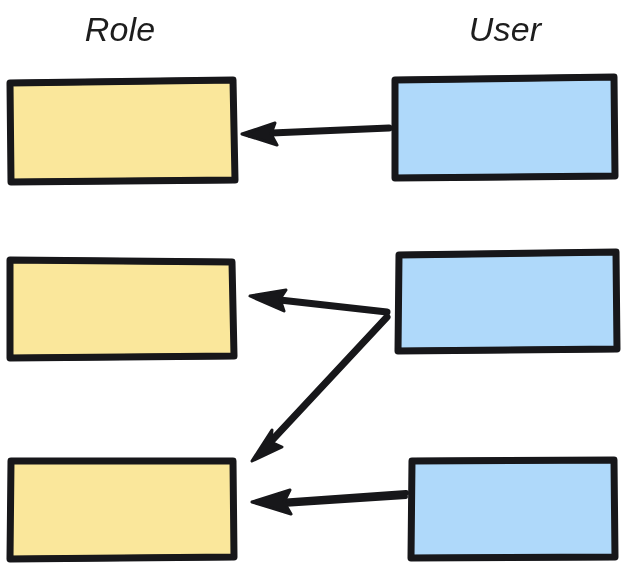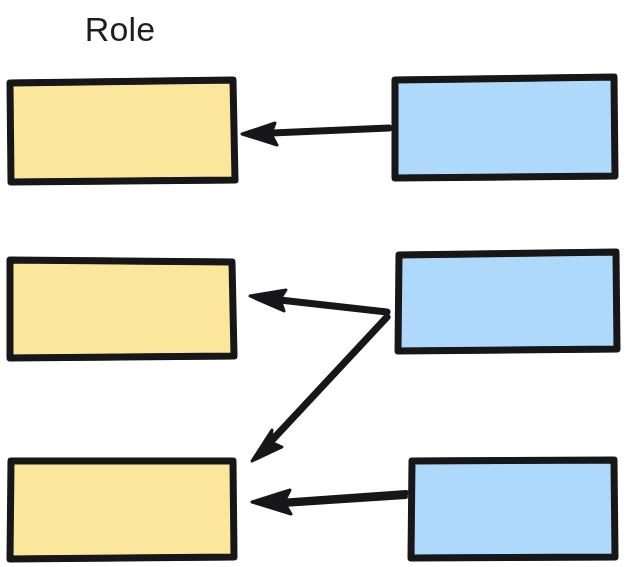--- a/index.html
+++ b/index.html
@@ -14,20 +14,21 @@
     overflow: hidden;
     font-family: "Liberation Sans", sans-serif;
     color: #1a1a1a;
   }
   #diagram-canvas {
     position: absolute;
     left: 0;
     top: 0;
     width: 639px;
     height: 538px;
+    font-style: italic;
   }
   .col-header {
     position: absolute;
     font-size: 34px;
     font-weight: 400;
     color: #1d1d1d;
     text-align: center;
     letter-spacing: 0.2px;
     white-space: nowrap;
   }
@@ -73,20 +74,21 @@
     pointer-events: none;
   }
 </style>
 </head>
 <body>
 
 <div id="diagram-canvas">
 
   <div class="col-header" id="header-role">Role</div>
 
+  <div class="col-header" id="header-user">User</div>
 
   <div class="node" id="node-role-superuser">
     <svg class="node-shape" viewBox="0 0 240 114" preserveAspectRatio="none">
       <path d="M8,9 L231,6 L233,106 L9,108 Z" fill="#fae79b" stroke="#17171a" stroke-width="7" stroke-linejoin="round"></path>
       <path d="M8,9 L231,6 M233,106 L9,108" fill="none" stroke="#17171a" stroke-width="6" stroke-linecap="round"></path>
     </svg>
     <span class="node-label">role_superuser</span>
   </div>
 
   <div class="node" id="node-role-migration">

